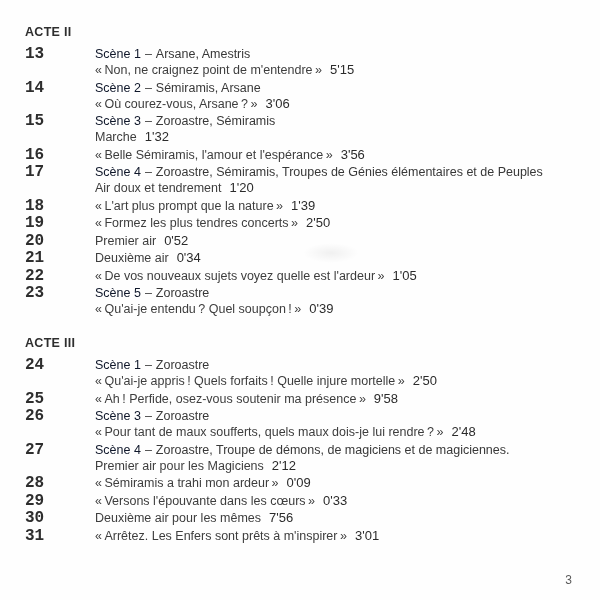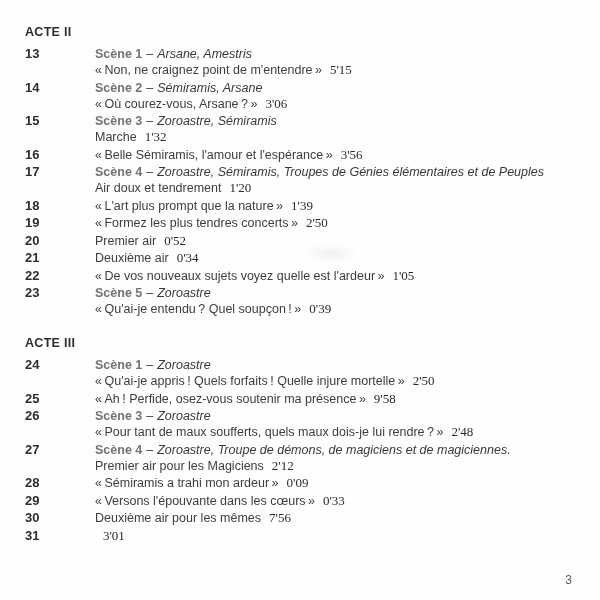--- a/index.html
+++ b/index.html
@@ -20,31 +20,31 @@
   .act-heading{
     font-weight:bold;color:#2e2e2e;
     font-size:12.5px;line-height:16px;
     letter-spacing:.3px;
     margin:0 0 6px 0;
   }
   .track{display:flex;margin-bottom:1.5px}
   .num{
     flex:0 0 70px;width:70px;
     font-weight:bold;color:#2e2e2e;
-    font-size:13px;line-height:16px;
+    font-size:16px;line-height:16px;font-family:Liberation Mono, monospace;
   }
   .body{flex:1;min-width:0}
   .line{font-size:12.5px;line-height:16px;white-space:nowrap}
-  .scene{font-weight:bold;color:#737373}
+  .scene{font-weight:normal;color:#0f172a}
   .sep{margin:0 4px;color:#3d3d3d}
-  .names{font-style:italic;color:#383838}
+  .names{color:#383838}
   .title-line{display:flex;justify-content:flex-start}
   .title{color:#3d3d3d}
   .dur{
-    font-family:Liberation Serif, serif;
+    font-family:Liberation Sans, sans-serif;
     font-size:13px;color:#2b2b2b;
     flex:0 0 auto;margin-left:8px;
   }
   .page-number{
     position:absolute;right:28px;bottom:13px;
     font-size:12px;color:#5a5a5a;
   }
   .smudge{
     position:absolute;left:303px;top:243px;width:56px;height:20px;
     background:radial-gradient(ellipse at center, rgba(0,0,0,0.055), rgba(0,0,0,0) 70%);
@@ -248,20 +248,21 @@
             <span class="title">Deuxième air pour les mêmes</span>
             <span class="dur">7'56</span>
           </div>
       </div>
     </div>
 
     <div class="track">
       <div class="num">31</div>
       <div class="body">
         <div class="line title-line">
+            <span class="title">« Arrêtez. Les Enfers sont prêts à m'inspirer »</span>
             <span class="dur">3'01</span>
           </div>
       </div>
     </div>
   </section>
 
 </div>
 
 <div class="smudge"></div>
 <div class="page-number">3</div>

